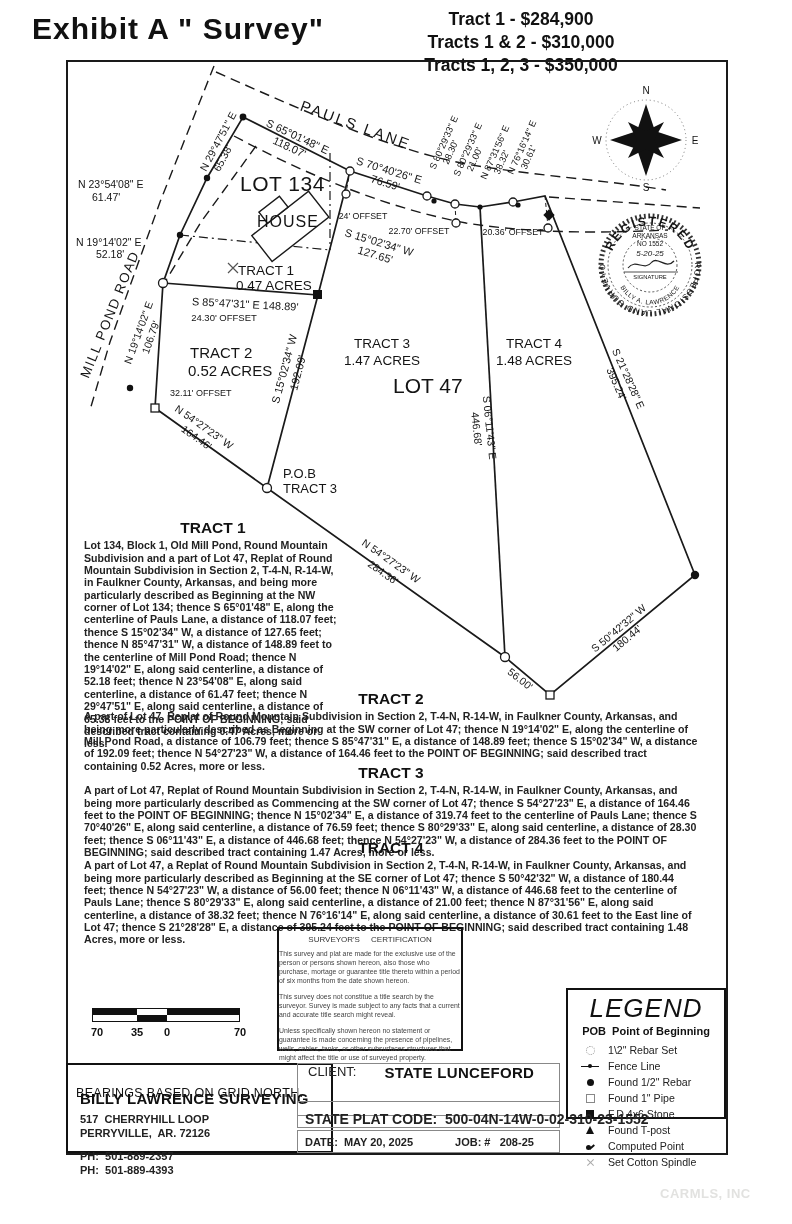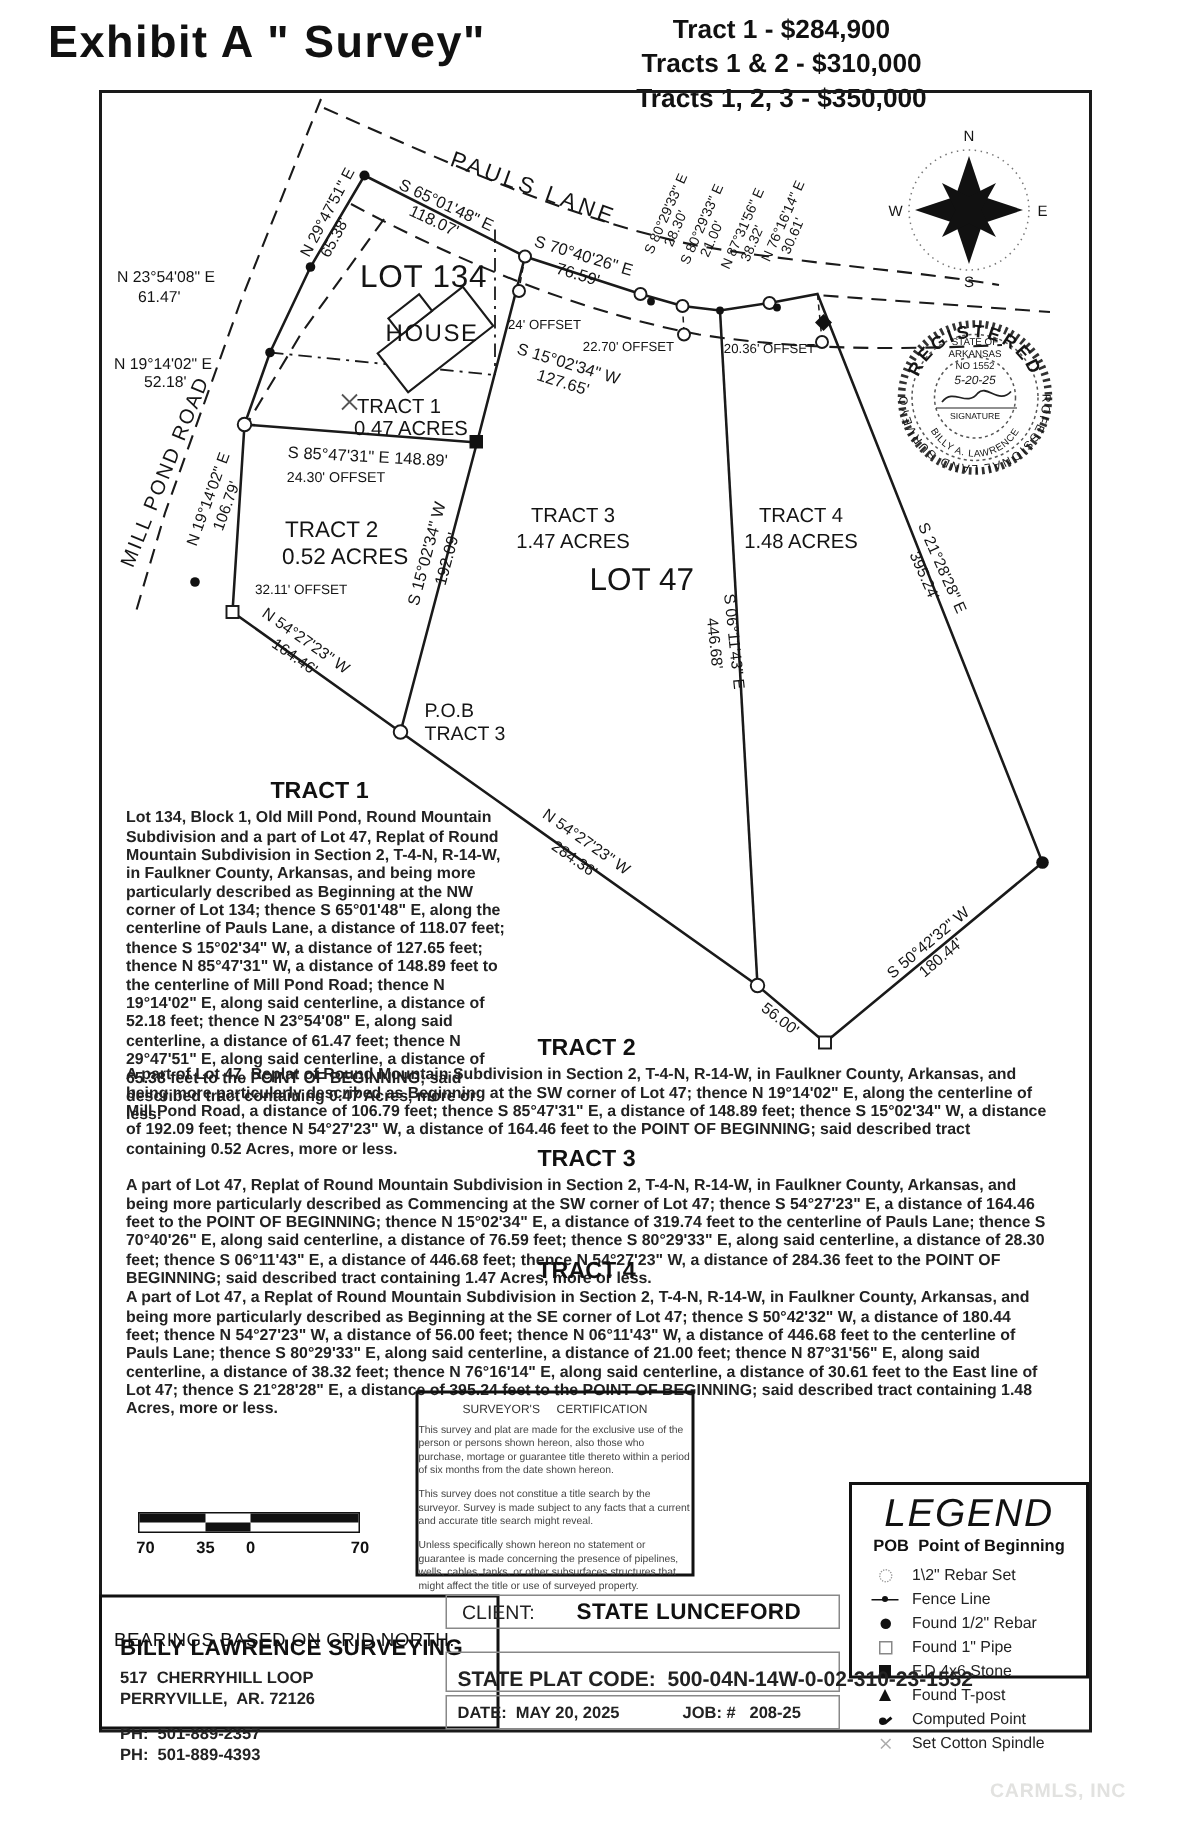--- a/index.html
+++ b/index.html
@@ -41,21 +41,21 @@
   .sb{position:absolute;height:6px}
   .sb-top{top:0}.sb-bot{top:6px}
   .sb-black{background:#111}
   .scalenums{left:92px;top:1026px;width:150px;height:14px;font-size:11px;font-weight:bold}
   .scalenums span{position:absolute;transform:translateX(-50%)}
   .gridnote{left:76px;top:1086px;font-size:12.5px;font-weight:normal;letter-spacing:0.3px}
   .firm{left:66px;top:1063px;width:267px;height:90px;border:2px solid #111;box-sizing:border-box;padding:25px 12px}
   .firm .f-name{font-size:15px;font-weight:bold;letter-spacing:0.2px}
   .firm .f-addr{font-size:11px;margin-top:6px;line-height:1.25;white-space:pre;font-weight:bold;color:#222}
   .firm .f-ph{font-size:11px;margin-top:8px;line-height:1.3;white-space:pre;font-weight:bold;color:#222}
-  .clientrow{left:297px;top:1063px;width:263px;height:23px;border:1px solid #888;box-sizing:border-box;display:flex;align-items:center}
+  .clientrow{left:297px;top:1063px;width:263px;height:53px;border:1px solid #888;box-sizing:border-box;display:flex;align-items:flex-start}
   .clientrow .c-label{font-size:13px;margin-left:10px;color:#222}
   .clientrow .c-name{font-size:15px;font-weight:bold;margin-left:28px;letter-spacing:0.3px}
   .platrow{left:297px;top:1101px;width:263px;height:27px;border:1px solid #888;box-sizing:border-box;display:flex;align-items:flex-end;font-size:14px;font-weight:bold;white-space:pre;padding-left:7px;color:#222}
   .daterow{left:297px;top:1130px;width:263px;height:23px;border:1px solid #888;box-sizing:border-box;display:flex;align-items:center;font-size:11px;font-weight:bold;white-space:pre;color:#222}
   .daterow .d-date{margin-left:7px}
   .daterow .d-job{margin-left:42px}
   .watermark{left:660px;top:1186px;font-size:13px;font-weight:bold;color:#e2e2e0;letter-spacing:0.5px}
 </style>
 </head>
 <body>

